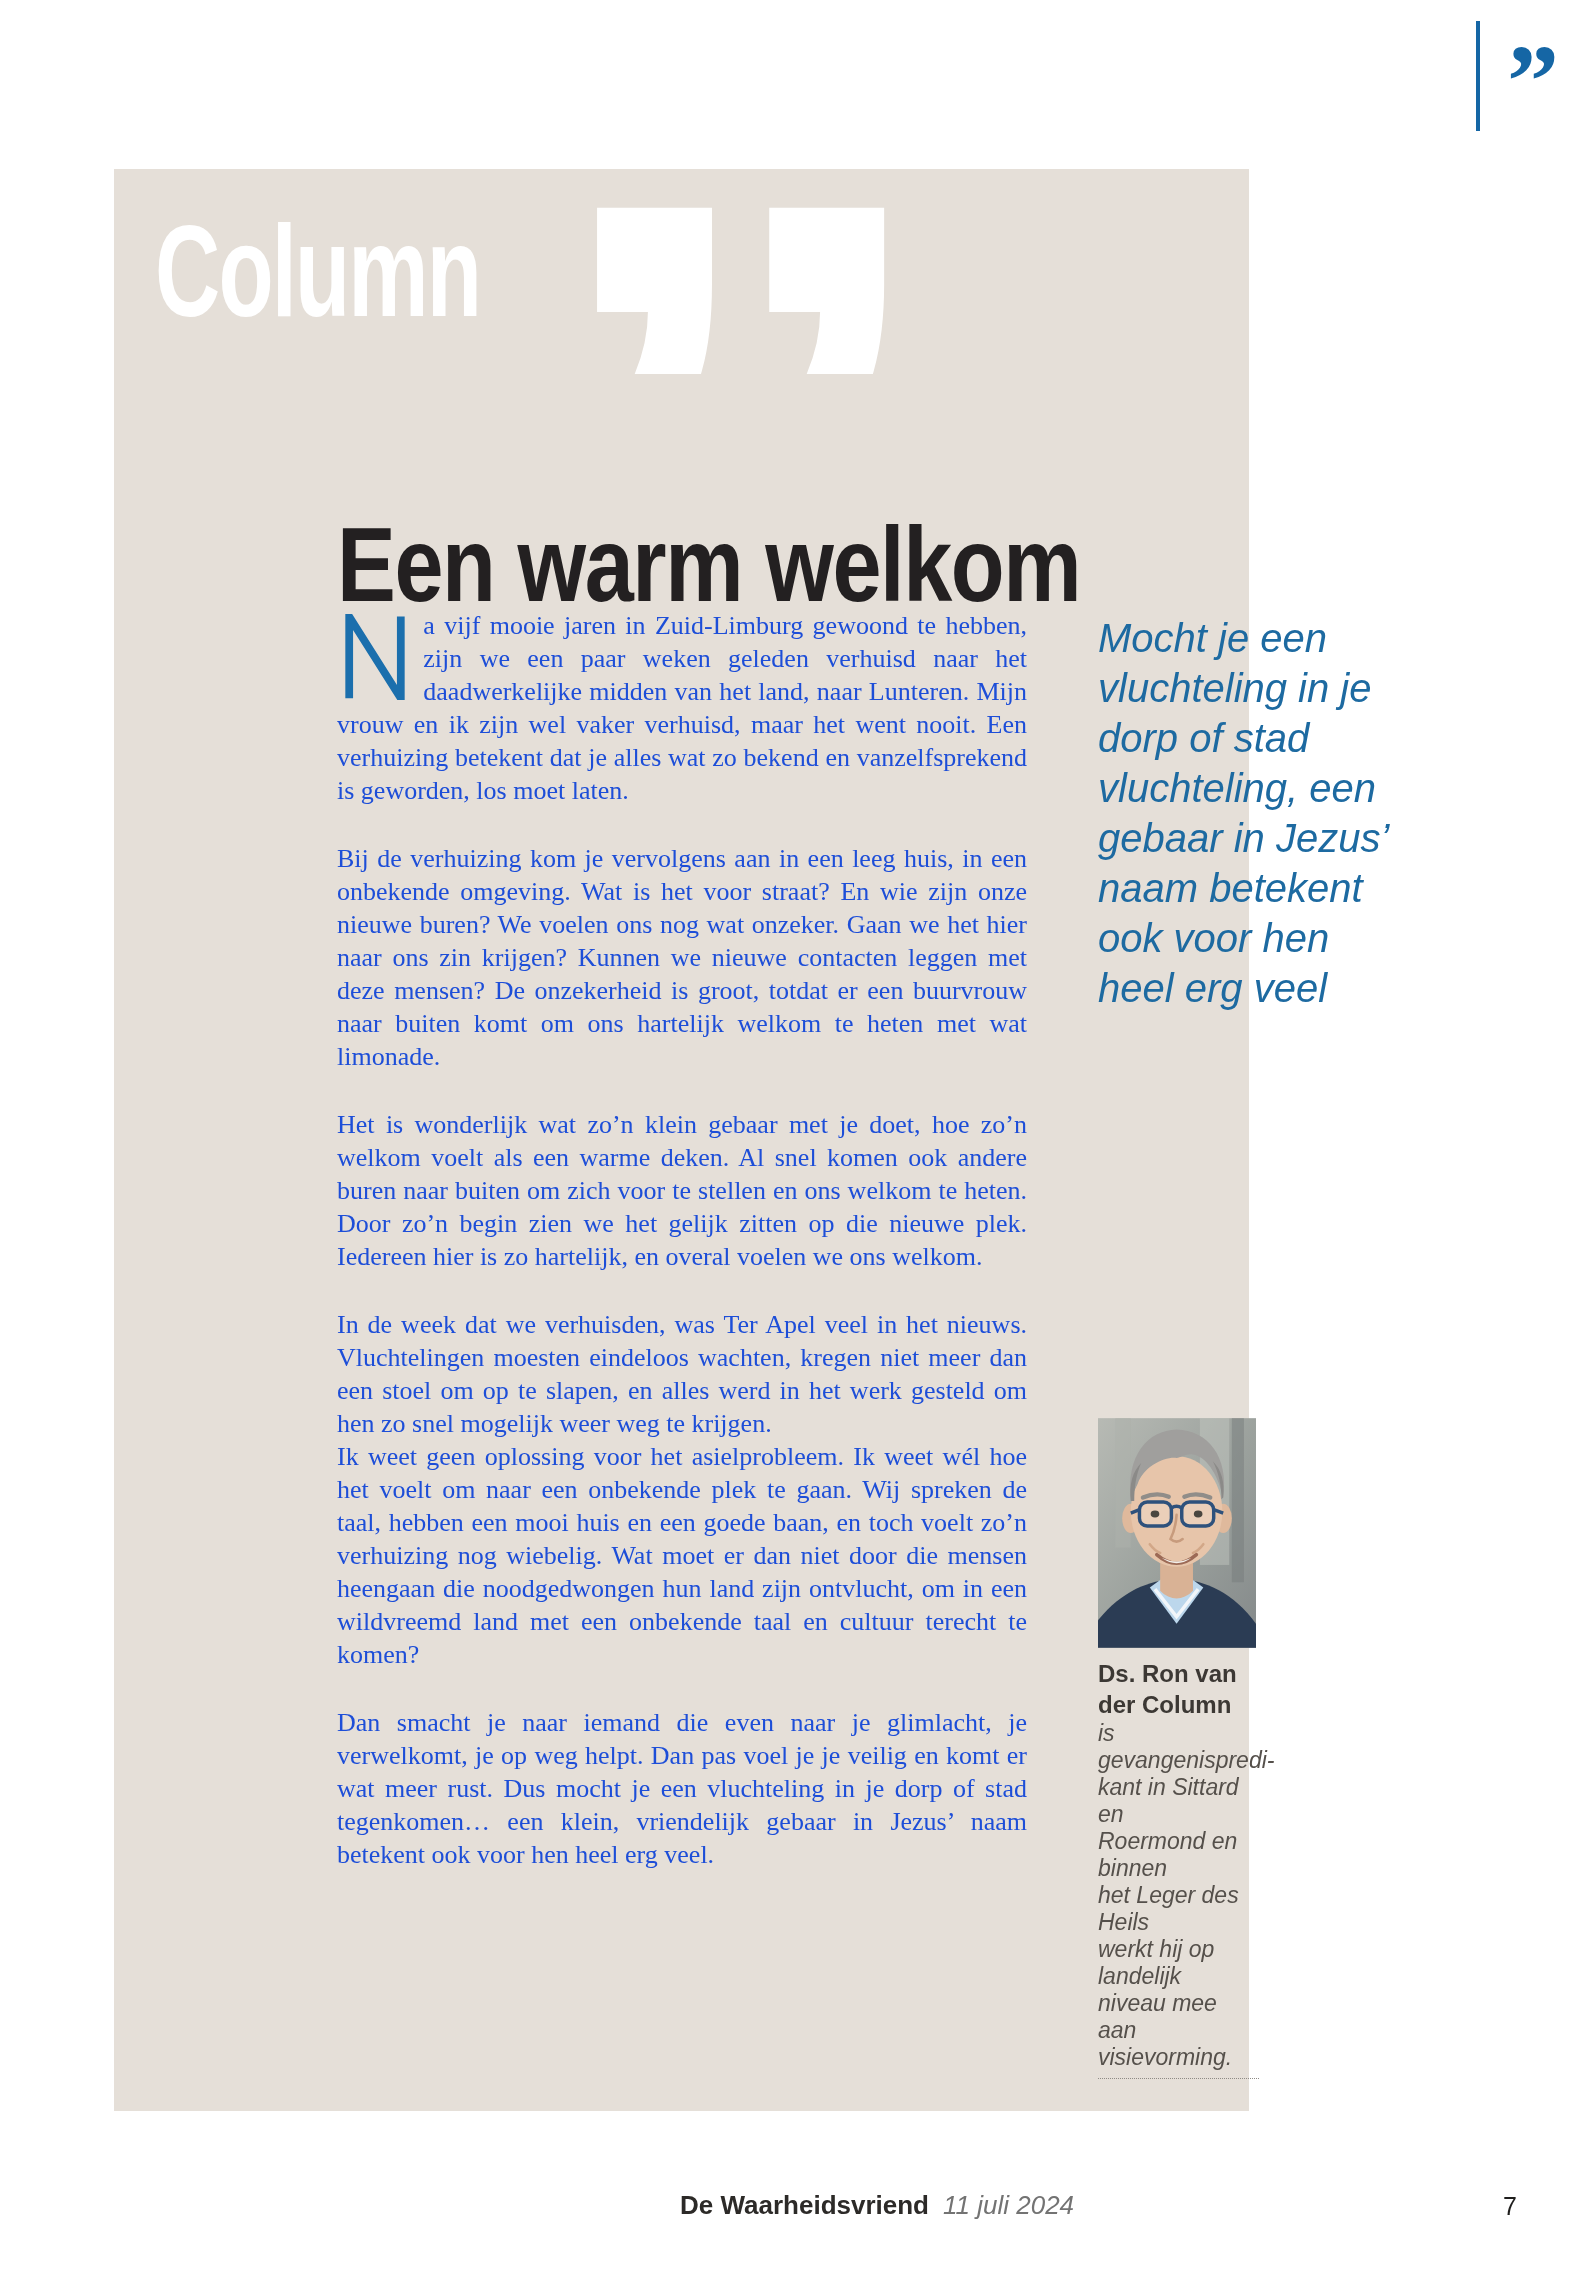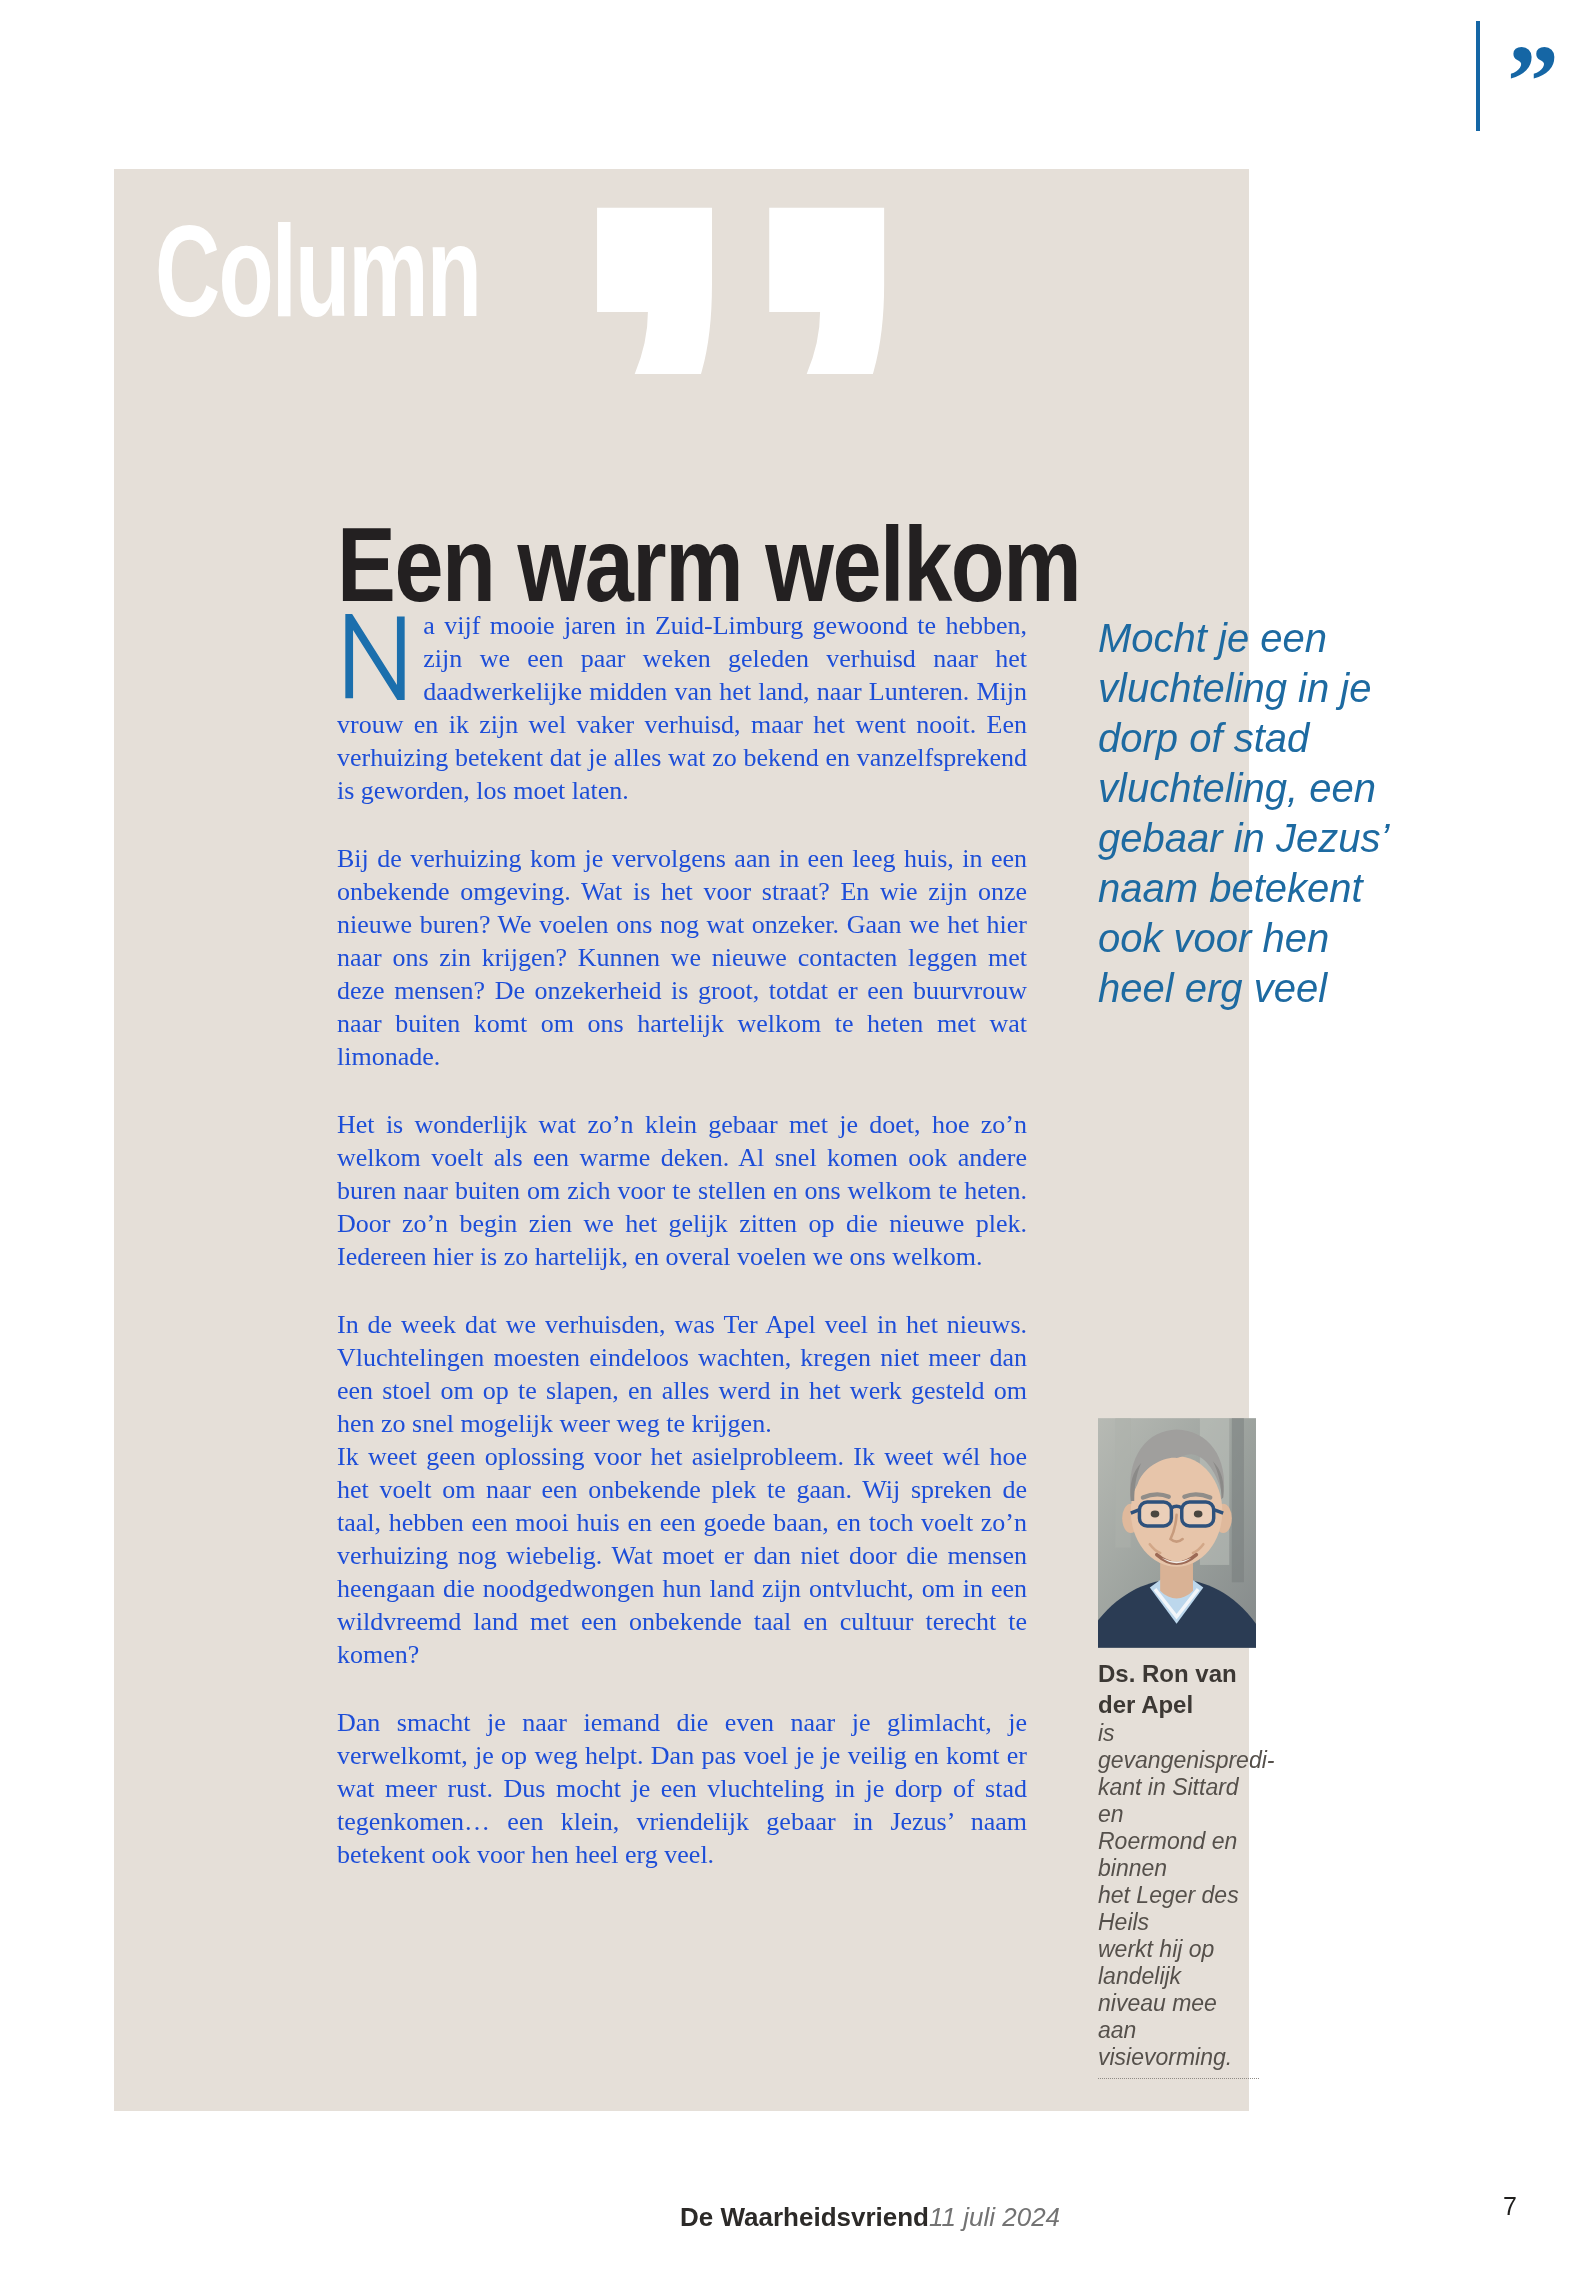--- a/index.html
+++ b/index.html
@@ -38,21 +38,21 @@
         font-size:40px;line-height:50px;font-style:italic;color:#1d6aa1;}
 
   
   .portrait{position:absolute;left:984px;top:1249px;width:158px;height:230px;}
   .caption{position:absolute;left:984px;top:1489px;width:161px;}
   .cap-name{font-size:24px;line-height:31px;font-weight:700;color:#3c3834;}
   .cap-line{font-size:23px;line-height:27px;font-style:italic;color:#55504b;}
   .cap-rule{margin-top:7px;border-top:1.7px dotted #8f8b85;height:0;width:161px;}
 
   
-  .footer{position:absolute;left:680px;top:2190px;display:flex;align-items:baseline;margin-top:12px;}
+  .footer{position:absolute;left:680px;top:2190px;display:flex;gap:14px;align-items:baseline;}
   .f-mag{font-size:26px;font-weight:700;color:#2c2a28;}
   .f-date{font-size:26px;font-style:italic;color:#737373;}
   .pagenum{position:absolute;left:1503px;top:2192px;font-size:25px;color:#1f1e1d;}
 </style>
 </head>
 <body>
 
 <div class="page">
 
   <div class="corner-rule"></div>
@@ -139,21 +139,21 @@
 
         <path d="M91 112 C90 126 87 134 84 140 Q91 146 98 140" fill="none" stroke="#c79b7d" stroke-width="3" stroke-linecap="round"></path>
 
         <path d="M68 158 Q91 178 114 158" fill="none" stroke="#9c6a56" stroke-width="4" stroke-linecap="round"></path>
         <path d="M74 162 Q91 174 108 162 Q91 170 74 162 Z" fill="#f3efe9"></path>
         <path d="M60 146 Q66 154 72 156 M122 146 Q116 154 110 156" fill="none" stroke="#d2a788" stroke-width="3" stroke-linecap="round"></path>
       </svg>
     </figure>
 
     <figcaption class="caption">
-      <div class="cap-name">Ds. Ron van der Apel</div>
+      <div class="cap-name">Ds. Ron van der Column</div>
       <div class="cap-line">is gevangenispredi-</div>
       <div class="cap-line">kant in Sittard en</div>
       <div class="cap-line">Roermond en binnen</div>
       <div class="cap-line">het Leger des Heils</div>
       <div class="cap-line">werkt hij op landelijk</div>
       <div class="cap-line">niveau mee aan</div>
       <div class="cap-line">visievorming.</div>
       <div class="cap-rule"></div>
     </figcaption>
 

